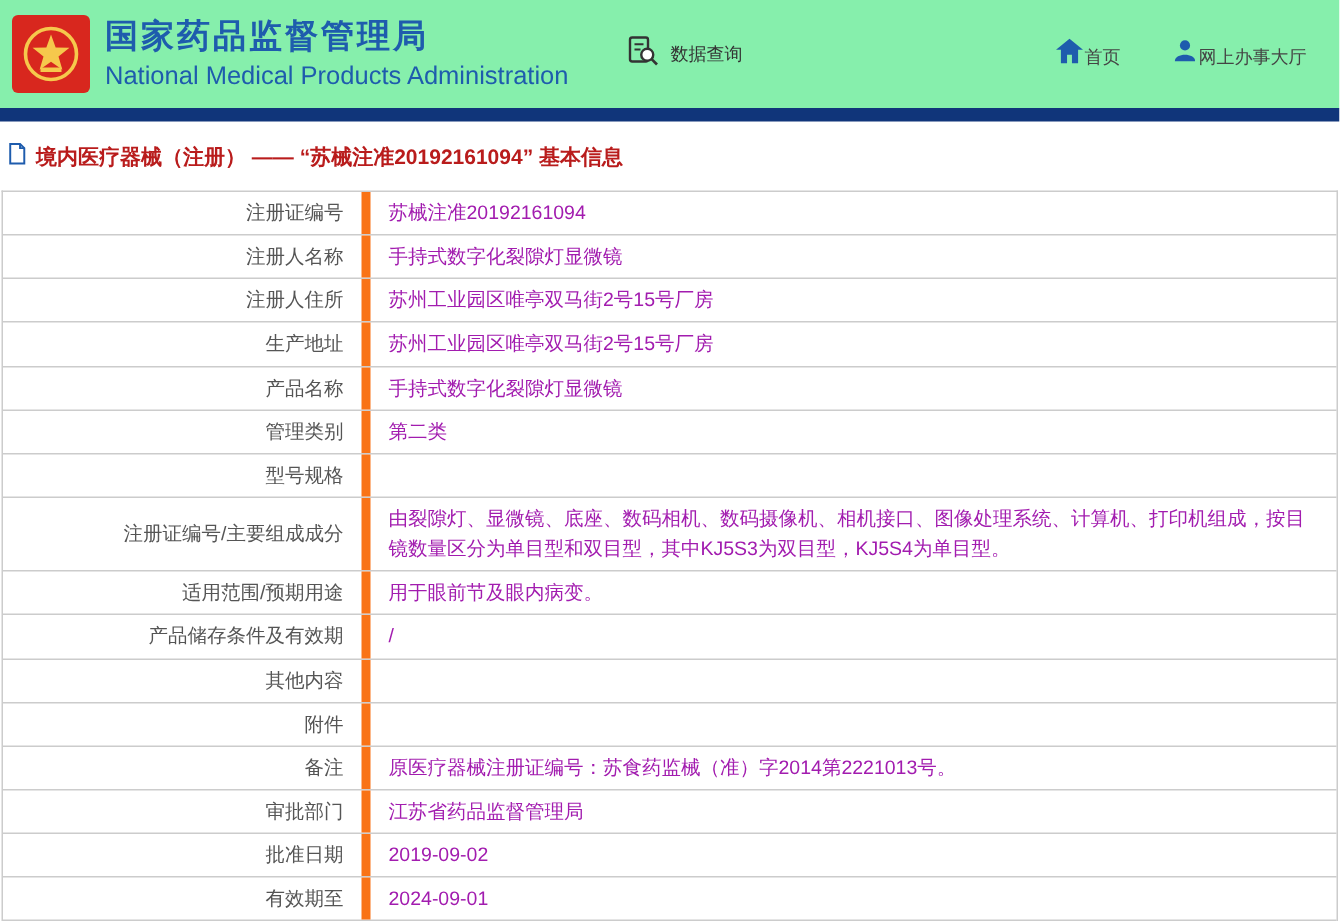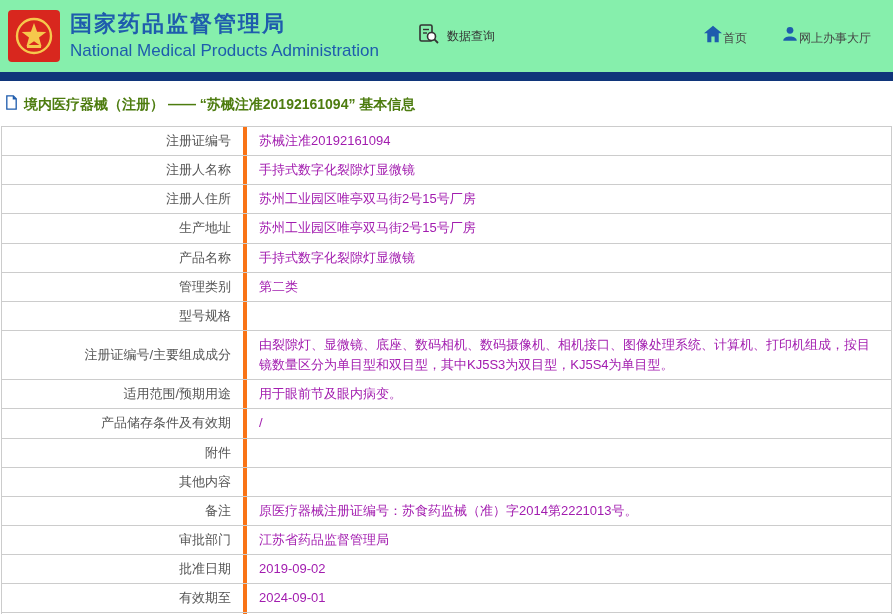--- a/index.html
+++ b/index.html
@@ -73,21 +73,21 @@
     background: #10357a;
     width: 100%;
   }
   
   .breadcrumb {
     display: flex;
     align-items: center;
     padding: 14px 6px 12px 4px;
   }
   .breadcrumb .bc-text {
-    color: #4d7c0f;
+    color: #b91c1c;
     font-size: 14px;
     font-weight: bold;
     margin-left: 5px;
   }
   
   .detail-table {
     width: 891px;
     margin: 0 1px;
     border: 1px solid #cccccc;
     border-bottom: none;
@@ -102,21 +102,21 @@
     align-items: center;
     font-size: 13px;
     padding: 4px 12px;
     line-height: 1.55;
   }
   .cell.label {
     flex: 0 0 245px;
     justify-content: flex-end;
     text-align: right;
     color: #555;
-    border-right: 4px solid #f97316;
+    border-right: 6px solid #f97316;
   }
   .cell.value {
     flex: 1;
     color: #a21caf;
   }
 </style>
 </head>
 <body>
 
 <div class="header">
@@ -222,30 +222,30 @@
     <div class="cell label">适用范围/预期用途</div>
     <div class="cell value">用于眼前节及眼内病变。</div>
   </div>
 
   <div class="row">
     <div class="cell label">产品储存条件及有效期</div>
     <div class="cell value">/</div>
   </div>
 
   <div class="row">
+    <div class="cell label">其他内容</div>
+    <div class="cell value"></div>
+  </div>
+
+  <div class="row">
     <div class="cell label">附件</div>
     <div class="cell value"></div>
   </div>
 
   <div class="row">
-    <div class="cell label">其他内容</div>
-    <div class="cell value"></div>
-  </div>
-
-  <div class="row">
     <div class="cell label">备注</div>
     <div class="cell value">原医疗器械注册证编号：苏食药监械（准）字2014第2221013号。</div>
   </div>
 
   <div class="row">
     <div class="cell label">审批部门</div>
     <div class="cell value">江苏省药品监督管理局</div>
   </div>
 
   <div class="row">

